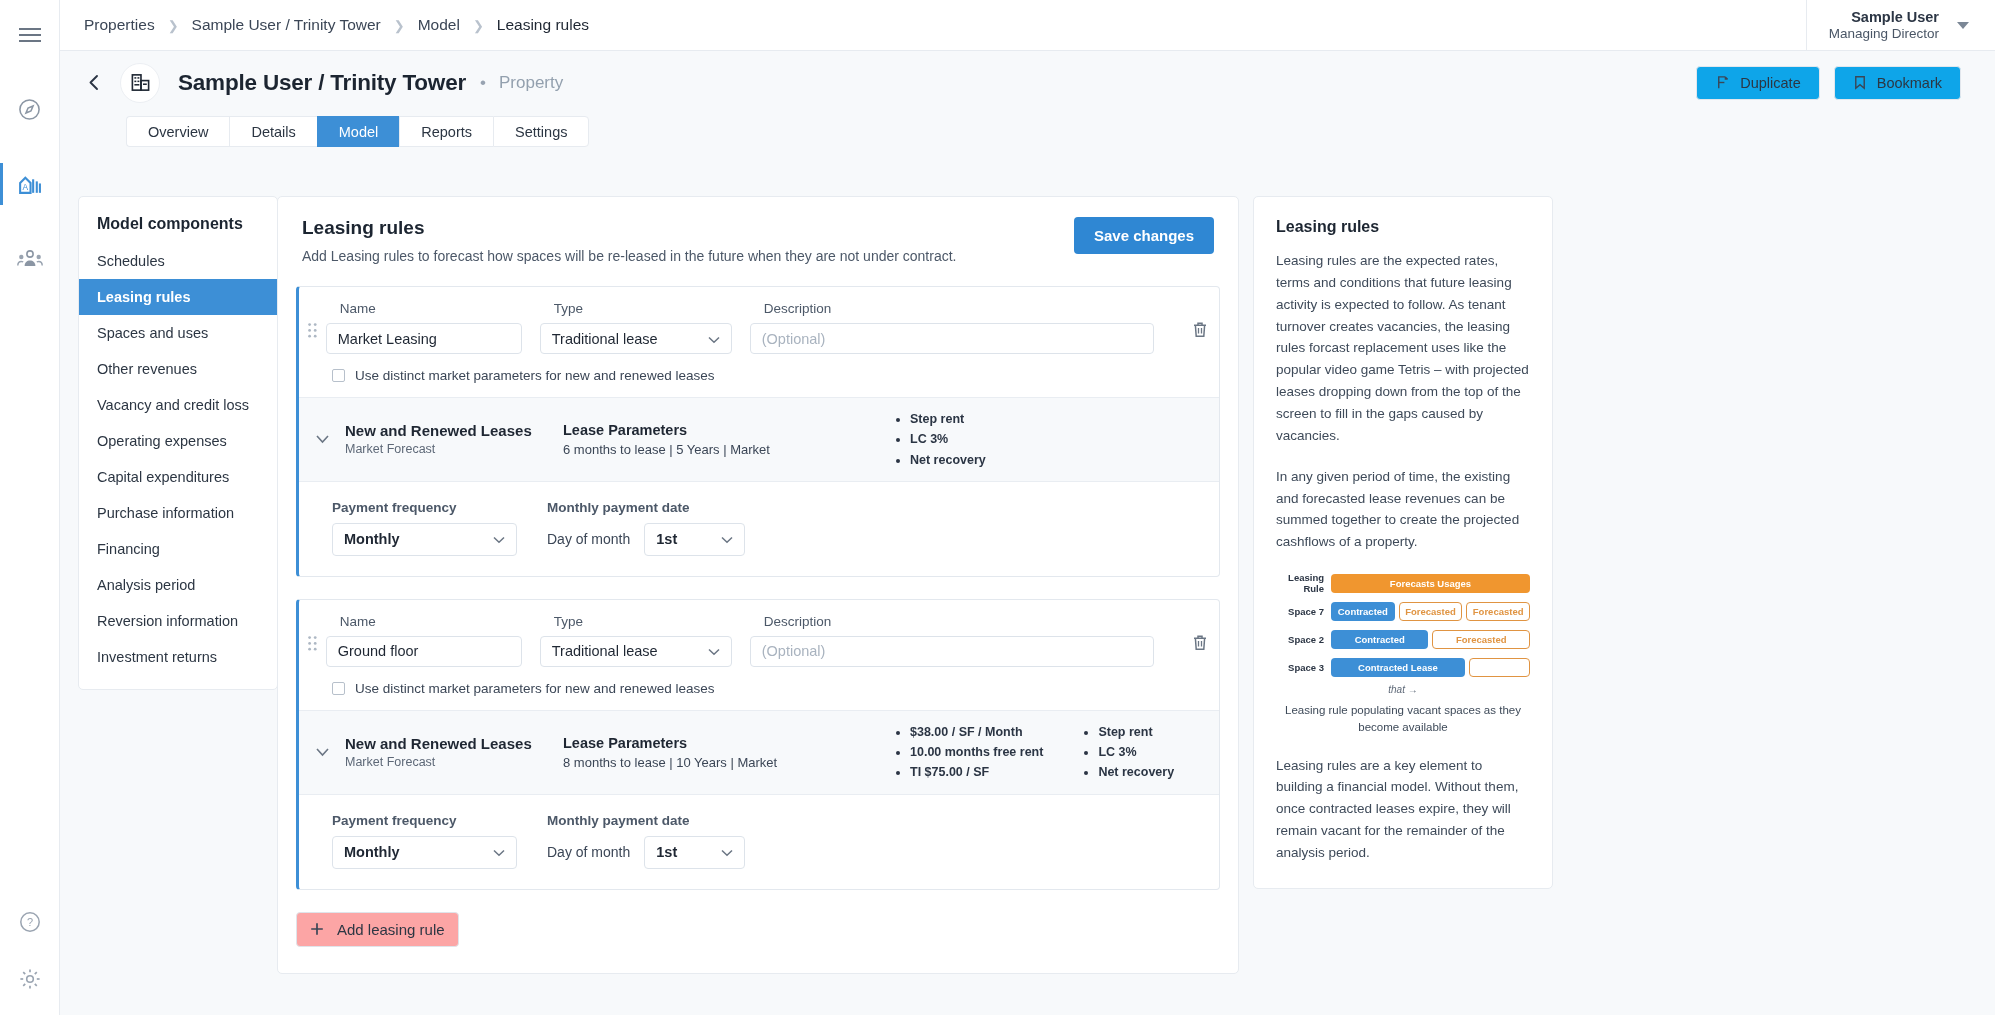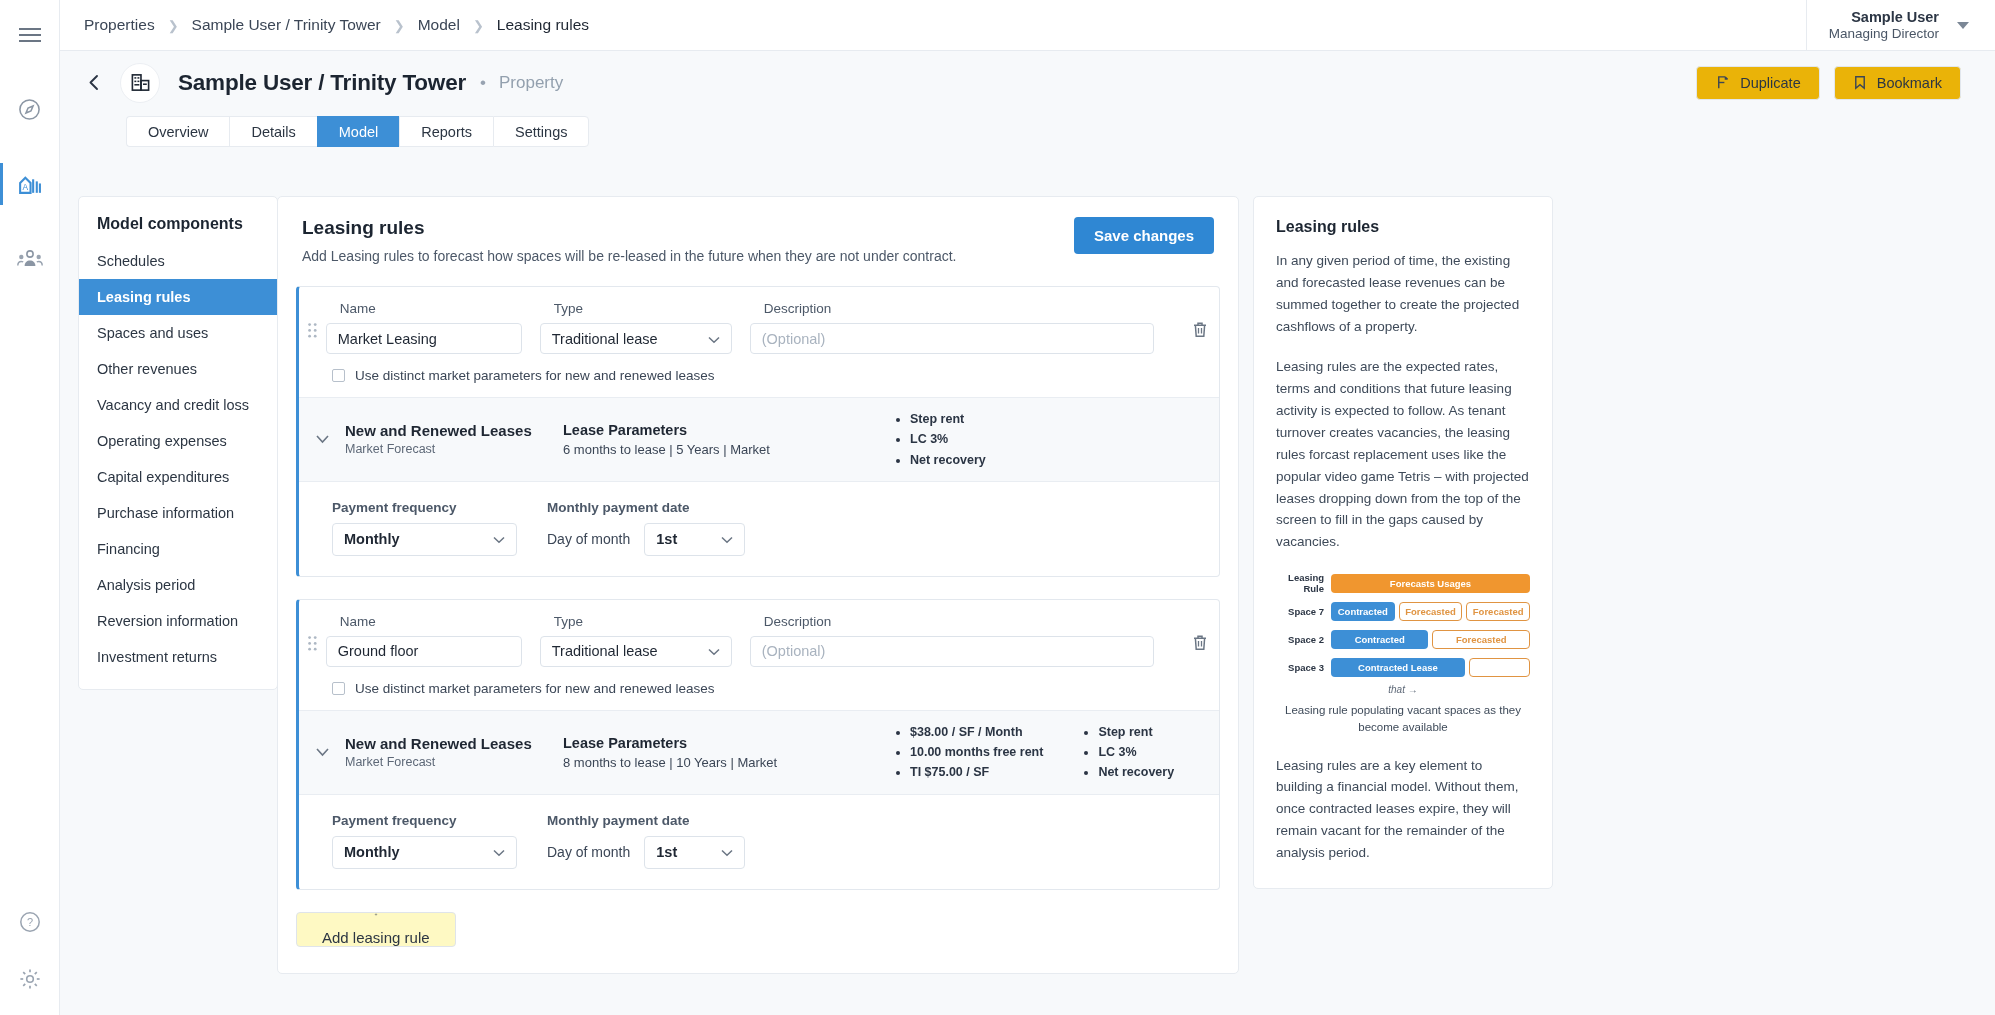--- a/index.html
+++ b/index.html
@@ -65,21 +65,21 @@
     height:31px; padding:0 21px; display:flex;align-items:center;justify-content:center;
     background:#ffffff; border:1px solid #e7ebf0; border-right:none;
     font-size:14.5px; color:#2c3643; cursor:pointer;
   }
   .tab:first-child { border-radius:4px 0 0 4px; }
   .tab:last-child { border-right:1px solid #e7ebf0; border-radius:0 4px 4px 0; }
   .tab.active { background:#3d8fd6; border-color:#3d8fd6; color:#fff; font-weight:normal; }
 
   .ph-actions { margin-left:auto; display:flex; gap:14px; margin-right:34px; }
   .abtn {
-    height:34px; padding:0 18px; background:#eab308; border:1px solid #e2e7ed; border-radius:4px;
+    height:34px; padding:0 18px; background:#0ea5e9; border:1px solid #e2e7ed; border-radius:4px;
     display:flex; align-items:center; gap:10px; font-size:14.5px; color:#2c3643; cursor:pointer;
   }
   .ph-actions-wrap { display:flex; align-items:center; height:63px; margin-left:auto; }
 
   
   .col-left { position:absolute; left:78px; top:196px; width:200px; }
   .panel { background:#fff; border:1px solid #e7ebf0; border-radius:5px; }
   .mc-title { font-size:16px; font-weight:bold; padding:18px 18px 10px 18px; color:#1c2531; }
   .mc-list { padding-bottom:14px; }
   .mc-item {
@@ -149,23 +149,23 @@
   .pay-lbl { font-size:13.5px; font-weight:bold; color:#4c5868; margin-bottom:8px; }
   .pay-sel { width:185px; }
   .pay-sel .fselect { height:33px; font-weight:bold; }
   .pay-b { margin-left:30px; }
   .dom-row { display:flex; align-items:center; gap:14px; }
   .dom-lbl { font-size:14px; color:#3b4656; }
   .dom-sel { width:101px; }
   .dom-sel .fselect { height:33px; font-weight:bold; }
 
   .addbtn {
-    display:flex; align-items:center; gap:13px; height:35px; padding:0 25px;
-    background:#fef9c3; border:1px solid #dfe4ea; border-radius:4px; cursor:pointer;
-    font-size:15px; color:#2c3643; width:fit-content;flex-direction:column;
+    display:flex; align-items:center; gap:13px; height:35px; padding:0 13px;
+    background:#fca5a5; border:1px solid #dfe4ea; border-radius:4px; cursor:pointer;
+    font-size:15px; color:#2c3643; width:fit-content;
   }
 
   
   .col-right { position:absolute; left:1253px; top:196px; width:300px; }
   .rp-pad { padding:21px 22px 24px 22px; }
   .rp-title { font-size:16px; font-weight:bold; color:#1c2531; margin-bottom:14px; }
   .rp-p { font-size:13.5px; color:#3e4a59; line-height:1.62; margin:0 0 19px 0; }
 
   .diagram { margin:4px 0 10px 0; }
   .drow { display:flex; align-items:center; height:22px; margin-bottom:6px; }
@@ -570,22 +570,22 @@
         </div>
 
       </div>
     </div>
   </div>
 
   <div class="col-right">
     <div class="panel">
       <div class="rp-pad">
         <div class="rp-title">Leasing rules</div>
+        <p class="rp-p">Leasing rules are the expected rates, terms and conditions that future leasing activity is expected to follow. As tenant turnover creates vacancies, the leasing rules forcast replacement uses like the popular video game Tetris – with projected leases dropping down from the top of the screen to fill in the gaps caused by vacancies.</p>
         <p class="rp-p">In any given period of time, the existing and forecasted lease revenues can be summed together to create the projected cashflows of a property.</p>
-        <p class="rp-p">Leasing rules are the expected rates, terms and conditions that future leasing activity is expected to follow. As tenant turnover creates vacancies, the leasing rules forcast replacement uses like the popular video game Tetris – with projected leases dropping down from the top of the screen to fill in the gaps caused by vacancies.</p>
 
         <div class="diagram">
           <div class="drow">
             <div class="dlabel">Leasing Rule</div>
             <div class="dbars">
               <div class="bar bar-orange" style="width:100%">Forecasts Usages</div>
             </div>
           </div>
           <div class="drow">
             <div class="dlabel">Space 7</div>

